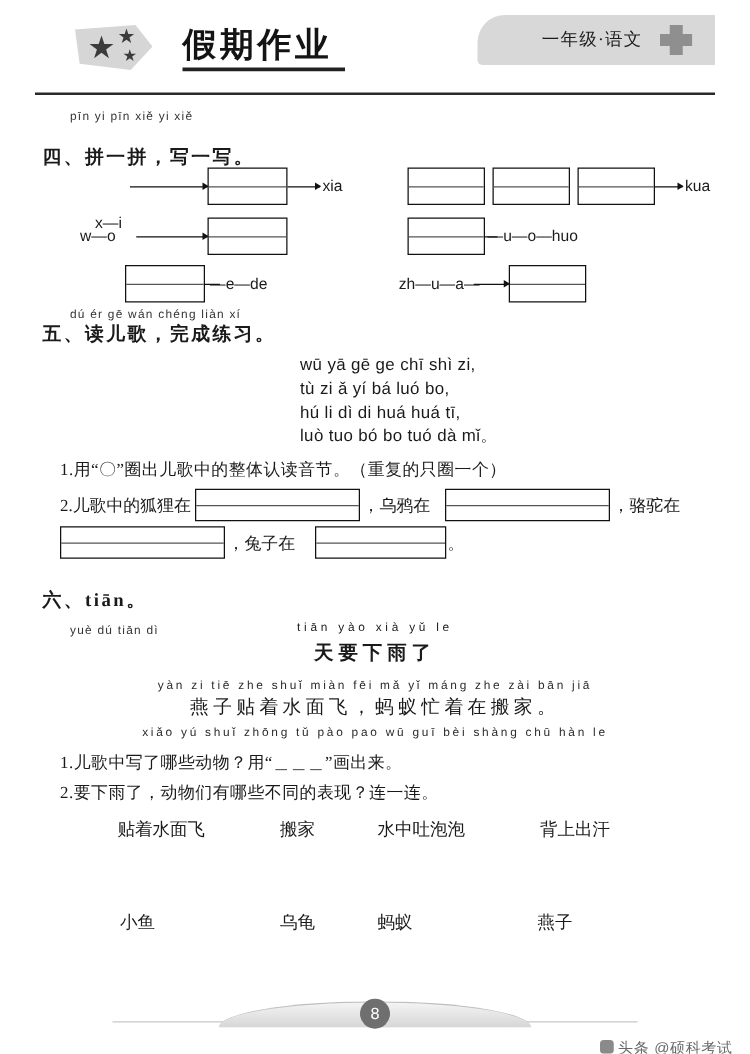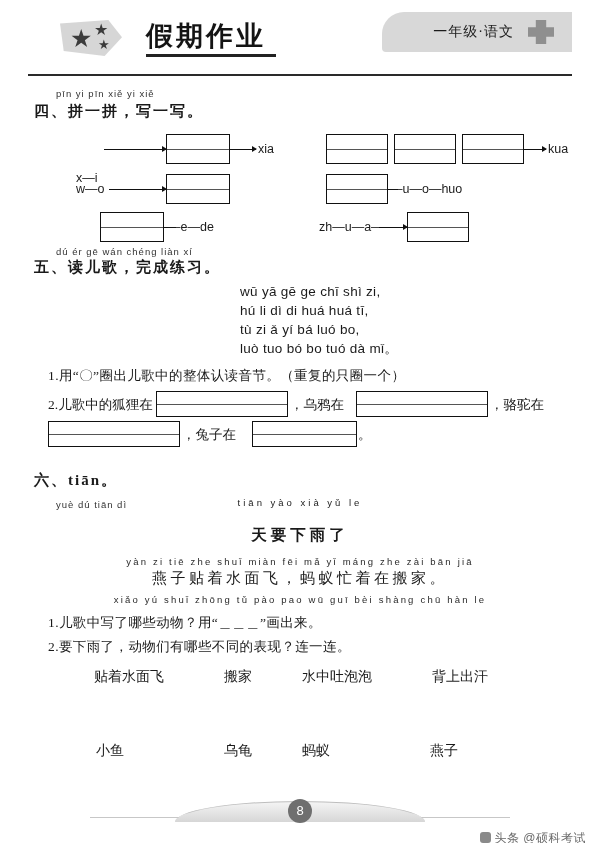--- a/index.html
+++ b/index.html
@@ -203,21 +203,21 @@
   
   .read-title {
     text-align: center;
     margin-top: 6px;
   }
   .read-title .py {
     font-size: 9.5px;
     font-family: "Liberation Sans", sans-serif;
     letter-spacing: 3px;
     display: block;
-    margin-bottom: 17px;
+    margin-bottom: 4px;
   }
   .read-title .tx {
     font-size: 15.5px;
     font-weight: bold;
     letter-spacing: 4px;
   }
   .ptext {
     margin-top: 10px;
     text-align: center;
   }
@@ -323,34 +323,34 @@
       <div class="hdr-right-label">一年级·语文</div>
       <div class="hdr-puzzle"></div>
     </div>
   </div>
 
   <div class="content">
 
     <div class="sec">
       <div class="sec-title-wrap">
         <div class="pinyin-above" style="left:22px; top:2px;">pīn yi pīn     xiě yi xiě</div>
-        <div class="sec-title" style="left:0px; top:16px;">四、拼一拼，写一写。</div>
+        <div class="sec-title" style="left:0px; top:30px;">四、拼一拼，写一写。</div>
       </div>
 
       <div class="sec4-box">
 
         <div class="lbl" style="left:42px; top:22px;margin-top:29px;">x—i</div>
         <div class="arrow" style="left:70px; top:29px; width:62px;"></div>
         <div class="tbl" style="left:132px; top:14px; width:64px; height:30px;">
           <div class="midline"></div>
         </div>
         <div class="arrow" style="left:196px; top:29px; width:26px;"></div>
         <div class="lbl" style="left:224px; top:22px;">xia</div>
 
-        <div class="lbl" style="left:42px; top:62px;">w—o</div>
+        <div class="lbl" style="left:30px; top:62px;">w—o</div>
         <div class="arrow" style="left:75px; top:69px; width:57px;"></div>
         <div class="tbl" style="left:132px; top:54px; width:64px; height:30px;">
           <div class="midline"></div>
         </div>
 
         <div class="tbl" style="left:66px; top:92px; width:64px; height:30px;">
           <div class="midline"></div>
         </div>
         <div class="plain-line" style="left:130px; top:107px; width:12px;"></div>
         <div class="lbl" style="left:134px; top:100px;">—e—de</div>
@@ -382,22 +382,22 @@
     </div>
 
     <div class="sec" style="margin-top:4px;">
       <div class="sec-title-wrap">
         <div class="pinyin-above" style="left:22px; top:0px;">dú ér gē   wán chéng liàn xí</div>
         <div class="sec-title" style="left:0px; top:12px;">五、读儿歌，完成练习。</div>
       </div>
 
       <div class="poem">
         <div>wū yā gē ge chī shì zi,</div>
+        <div>tù zi ǎ yí bá luó bo,</div>
         <div>hú li dì di huá huá tī,</div>
-        <div>tù zi ǎ yí bá luó bo,</div>
         <div>luò tuo bó bo tuó dà mǐ。</div>
       </div>
 
       <div class="q" style="padding-left:14px;">1.用“〇”圈出儿歌中的整体认读音节。（重复的只圈一个）</div>
 
       <div class="fill-row">
         <span class="lbl" style="left:14px; top:7px; font-family:'Liberation Serif',serif; font-size:13.5px;">2.儿歌中的狐狸在</span>
         <div class="tbl" style="left:122px; top:2px; width:132px; height:26px;">
           <div class="midline"></div>
         </div>

